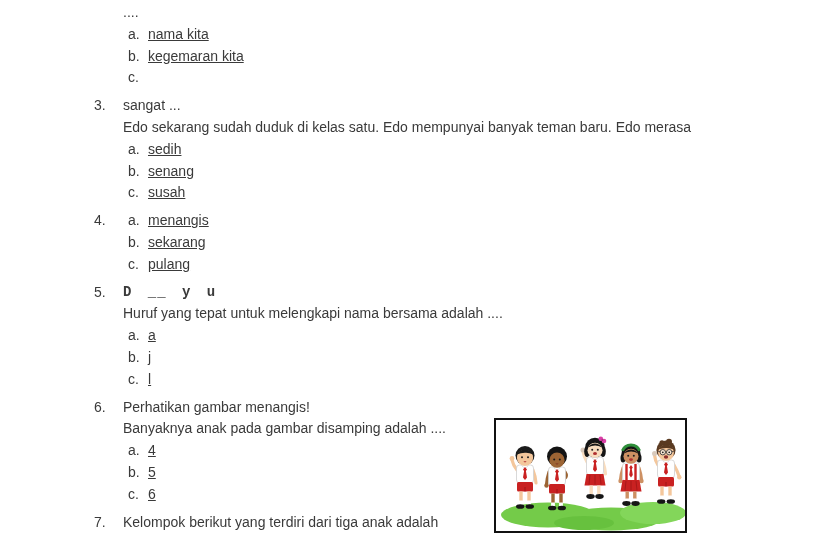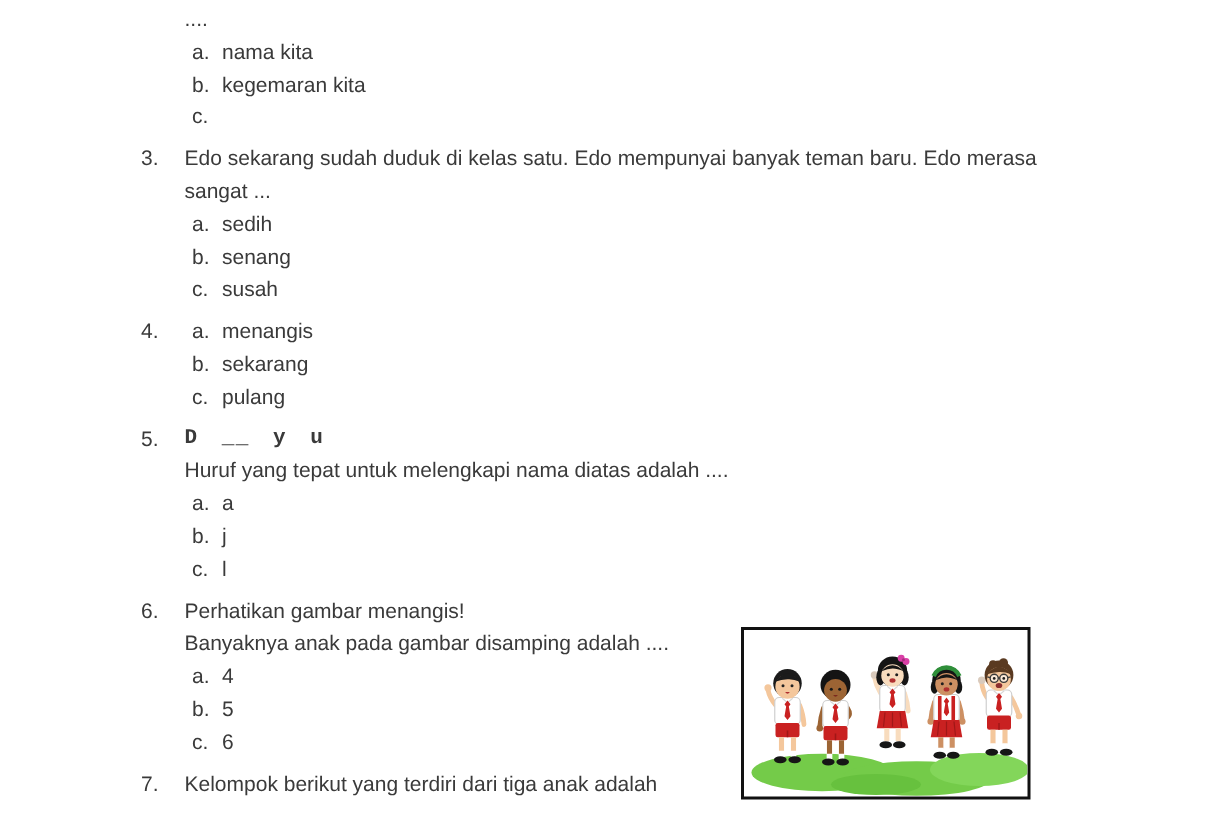--- a/index.html
+++ b/index.html
@@ -12,21 +12,21 @@
   .page { position:relative; width:816px; height:550px; background:#ffffff; }
   .content { position:absolute; left:0; top:2px; width:816px; padding-left:94px; padding-right:30px; }
   .question { display:flex; margin-top:6px; }
   .question.first { margin-top:0; }
   .qnum { flex:0 0 29px; line-height:21.8px; white-space:pre; }
   .qbody { flex:1 1 auto; min-width:0; }
   .qline { line-height:21.8px; white-space:pre; }
   .qline.bold { font-weight:bold; word-spacing:6px; letter-spacing:1px;font-family:Liberation Mono, monospace; }
   .option { display:flex; margin-left:5px; line-height:21.8px; }
   .optletter { flex:0 0 20px; white-space:pre; }
-  .opttext { white-space:pre; }
+  .opttext { white-space:pre;text-decoration:underline; }
   .img-frame {
     position:absolute; left:494px; top:418px;
     width:193px; height:115px;
     border:2px solid #111111;
     background:#ffffff;
     overflow:hidden;
   }
 </style>
 </head>
 <body>
@@ -47,22 +47,22 @@
             <span class="opttext">kegemaran kita</span>
           </div>
           <div class="option">
             <span class="optletter">c.</span>
           </div>
         </div>
       </div>
       <div class="question">
         <div class="qnum">3.</div>
         <div class="qbody">
+          <div class="qline">sangat ...</div>
           <div class="qline">Edo sekarang sudah duduk di kelas satu. Edo mempunyai banyak teman baru. Edo merasa</div>
-          <div class="qline">sangat ...</div>
           <div class="option">
             <span class="optletter">a.</span>
             <span class="opttext">sedih</span>
           </div>
           <div class="option">
             <span class="optletter">b.</span>
             <span class="opttext">senang</span>
           </div>
           <div class="option">
             <span class="optletter">c.</span>
@@ -84,21 +84,21 @@
           <div class="option">
             <span class="optletter">c.</span>
             <span class="opttext">pulang</span>
           </div>
         </div>
       </div>
       <div class="question">
         <div class="qnum">5.</div>
         <div class="qbody">
           <div class="qline bold">D __ y u</div>
-          <div class="qline">Huruf yang tepat untuk melengkapi nama diatas adalah ....</div>
+          <div class="qline">Huruf yang tepat untuk melengkapi nama bersama adalah ....</div>
           <div class="option">
             <span class="optletter">a.</span>
             <span class="opttext">a</span>
           </div>
           <div class="option">
             <span class="optletter">b.</span>
             <span class="opttext">j</span>
           </div>
           <div class="option">
             <span class="optletter">c.</span>

